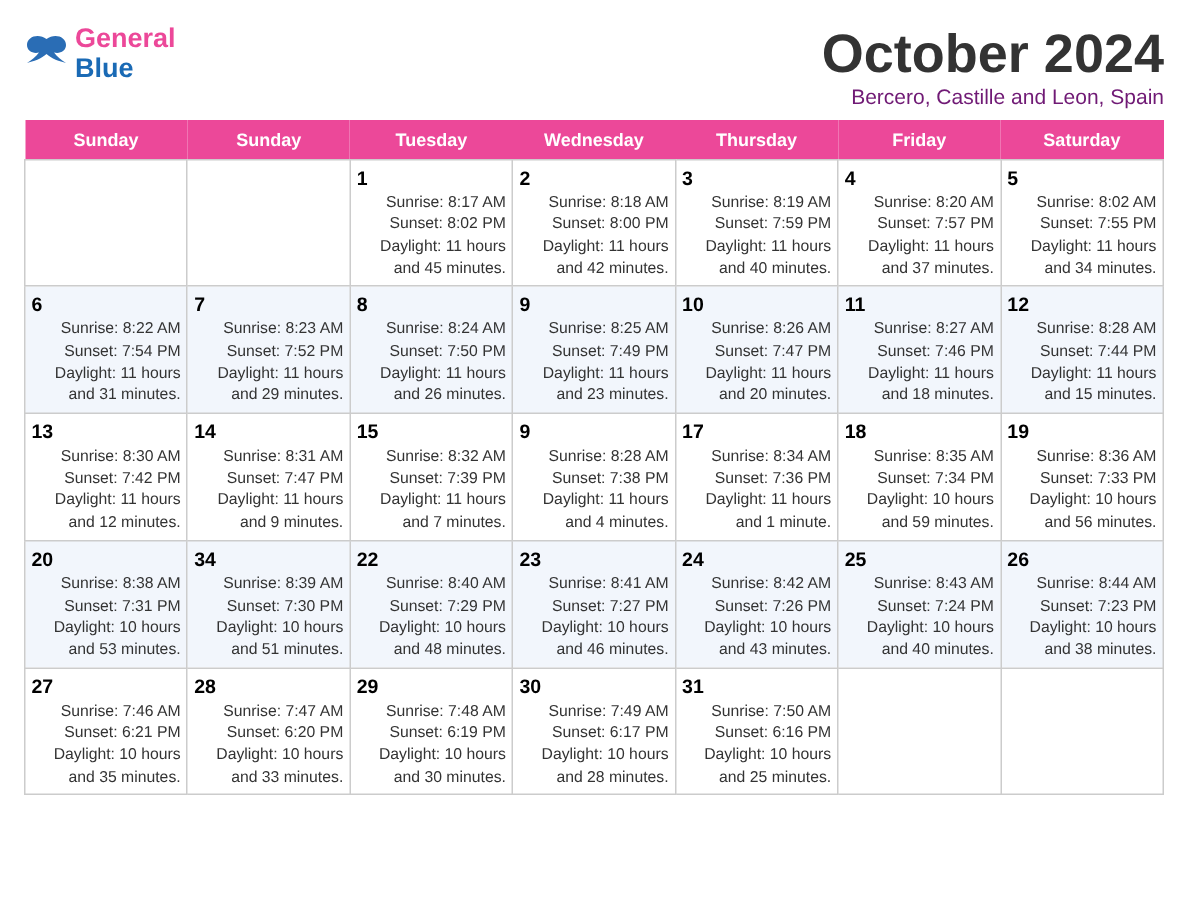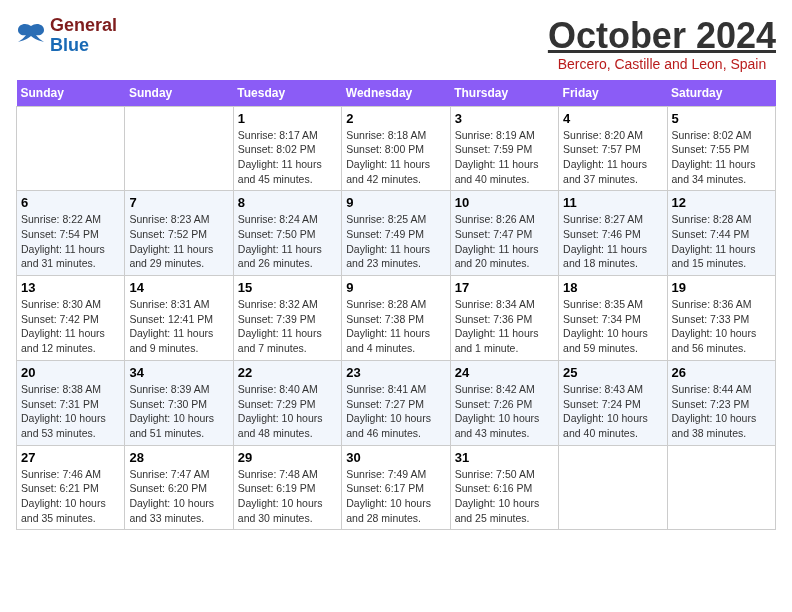--- a/index.html
+++ b/index.html
@@ -21,51 +21,49 @@
       align-items: center;
       gap: 4px;
     }
     .logo-text {
       font-size: 18px;
       font-weight: bold;
       color: #333;
       line-height: 1.1;
     }
     .logo-text span {
-      color: #7f1d1d;
+      color: #ec4899;
     }
     .logo-bird {
       width: 30px;
       height: 28px;
     }
     .title-block {
       text-align: right;
     }
     .month-title {
       font-size: 36px;
       font-weight: bold;
       color: #333;
       line-height: 1.1;
-      text-decoration: underline;
     }
     .subtitle {
       font-size: 14px;
-      color: #b91c1c;
-      text-align: center;
+      color: #701a75;
     }
     table {
       width: 100%;
       border-collapse: collapse;
       font-size: 11px;
     }
     th {
-      background-color: #8b5cf6;
+      background-color: #ec4899;
       color: white;
       padding: 6px 4px;
-      text-align: left;
+      text-align: center;
       font-size: 12px;
       font-weight: bold;
       margin-top: 40px;
     }
     td {
       border: 1px solid #ccc;
       vertical-align: top;
       padding: 4px;
       height: 80px;
       width: 108px;
@@ -75,20 +73,21 @@
     }
     .day-number {
       font-weight: bold;
       font-size: 13px;
       margin-bottom: 2px;
     }
     .day-info {
       color: #333;
       font-size: 10.5px;
       line-height: 1.4;
+      text-align: right;
     }
     tr:nth-child(even) td {
       background-color: #f2f6fc;
     }
     tr:nth-child(odd) td {
       background-color: #ffffff;
     }
     td.empty {
       background-color: inherit;
     }
@@ -206,21 +205,21 @@
       <tr>
         <td>
           <div class="day-number">13</div>
           <div class="day-info">Sunrise: 8:30 AM
 Sunset: 7:42 PM
 Daylight: 11 hours and 12 minutes.</div>
         </td>
         <td>
           <div class="day-number">14</div>
           <div class="day-info">Sunrise: 8:31 AM
-Sunset: 12:41 PM
+Sunset: 7:47 PM
 Daylight: 11 hours and 9 minutes.</div>
         </td>
         <td>
           <div class="day-number">15</div>
           <div class="day-info">Sunrise: 8:32 AM
 Sunset: 7:39 PM
 Daylight: 11 hours and 7 minutes.</div>
         </td>
         <td>
           <div class="day-number">9</div>

